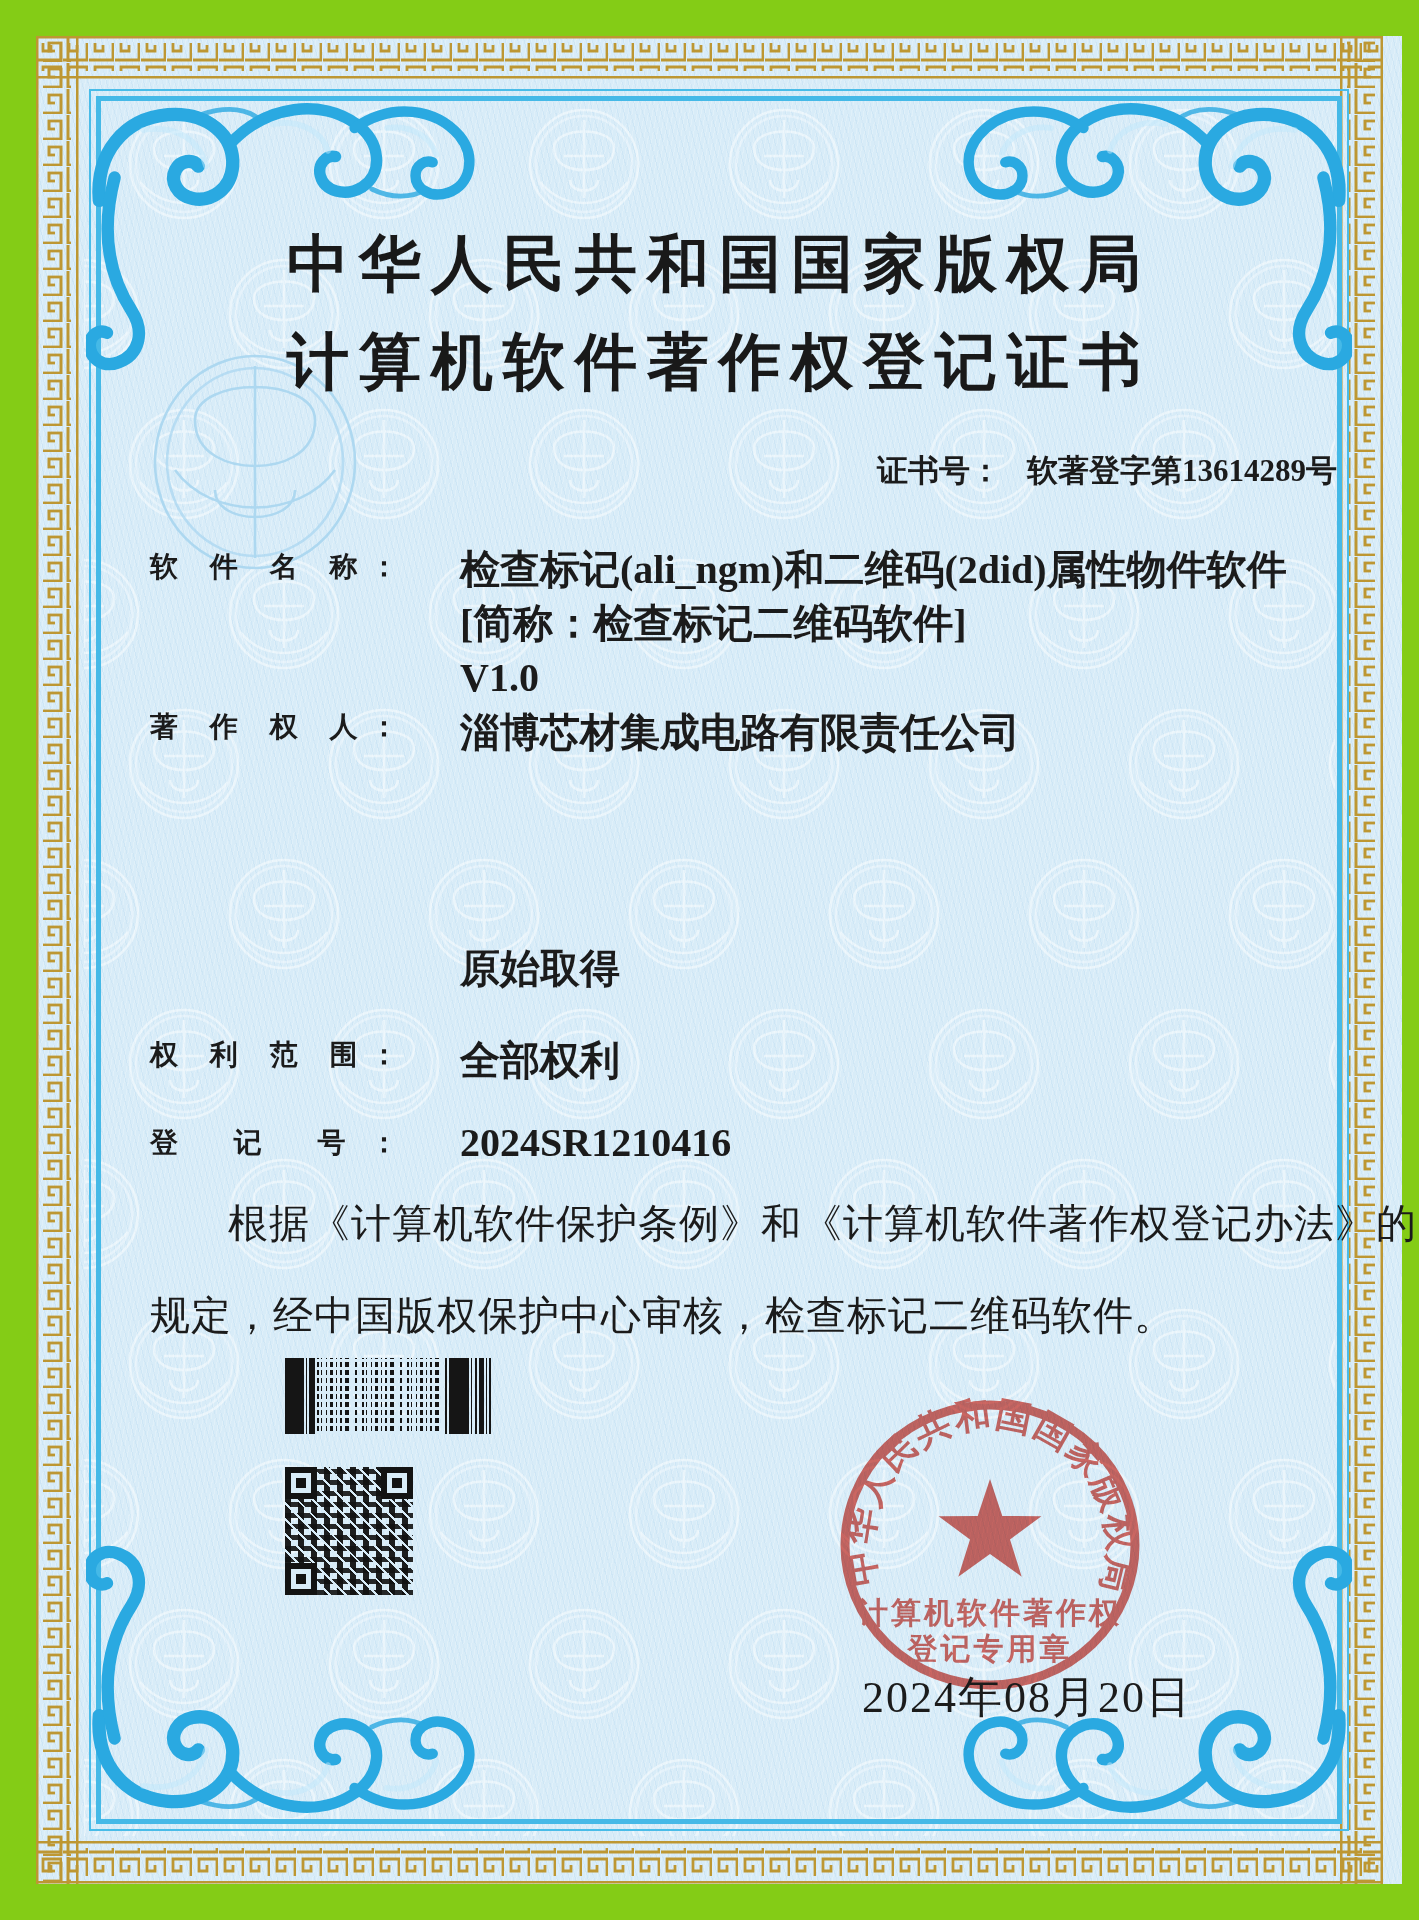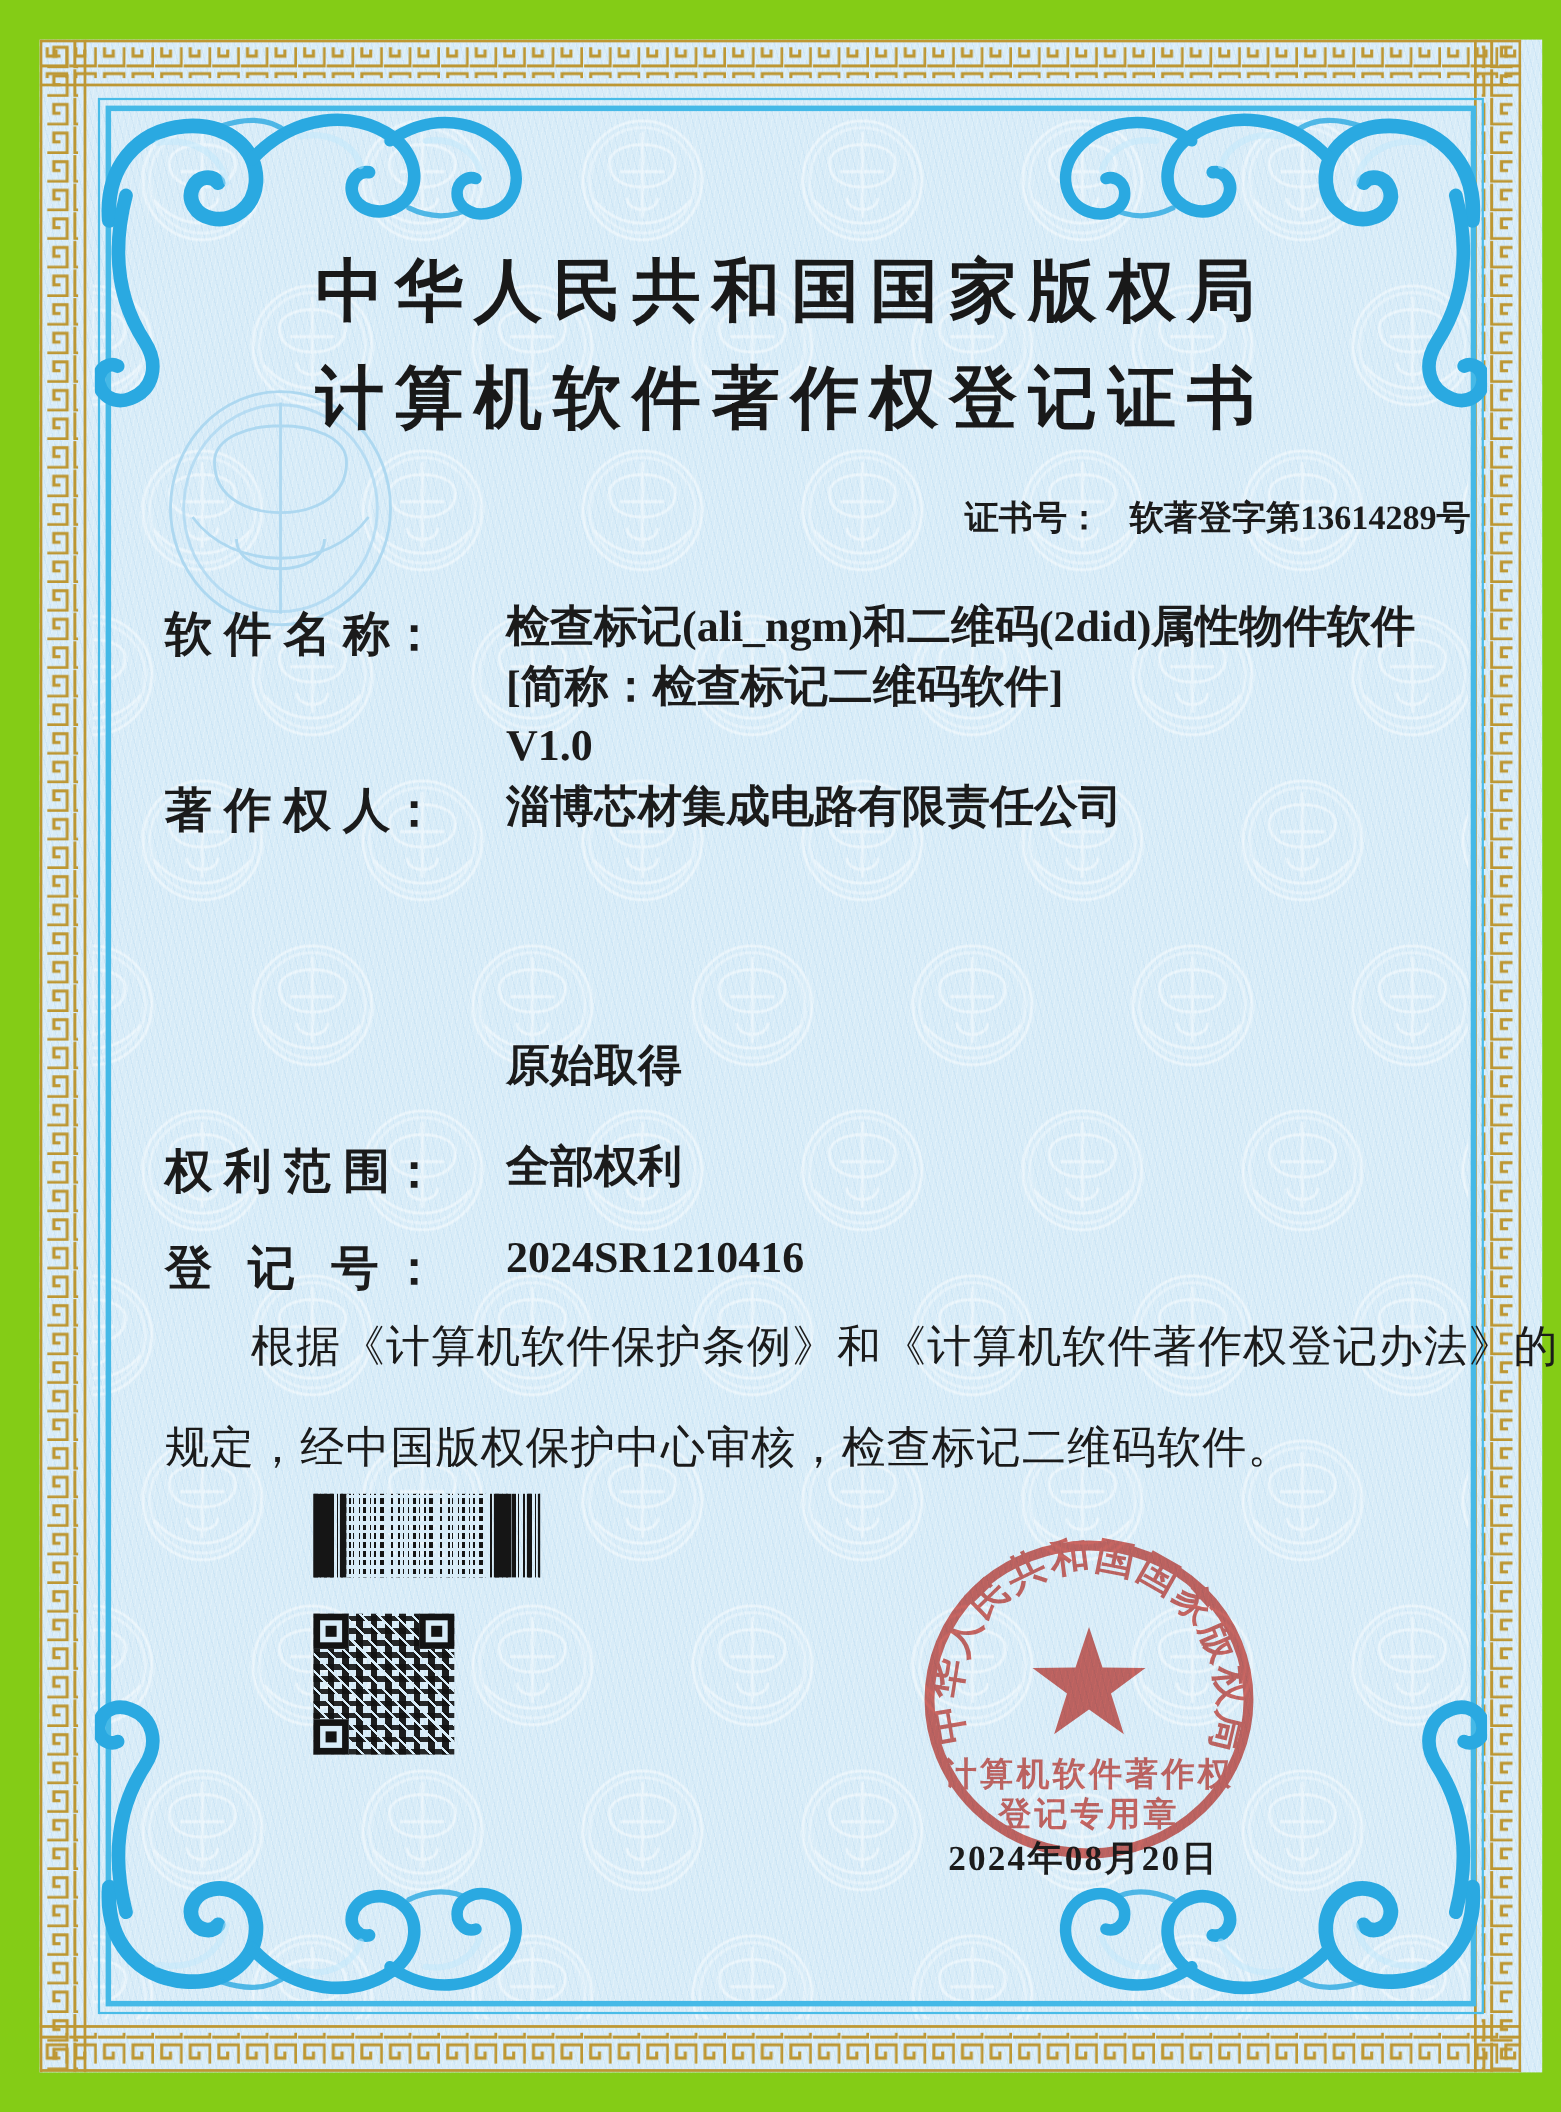--- a/index.html
+++ b/index.html
@@ -29,21 +29,21 @@
   .c-br{right:86px;bottom:88px;transform:scale(-1,-1);}
 
   .title{position:absolute;left:0;width:100%;text-align:center;
     font-weight:700;font-size:62px;letter-spacing:10px;color:#191919;}
   .title1{top:222px;}
   .title2{top:320px;}
 
   .certno{position:absolute;left:877px;top:450px;font-size:31px;font-weight:700;white-space:nowrap;text-align:right;}
   .certno .v{margin-left:26px;}
 
-  .flabel{position:absolute;left:150px;width:248px;font-size:43px;font-weight:700;
+  .flabel{position:absolute;left:150px;width:248px;font-size:28px;font-weight:700;
     text-align:justify;text-align-last:justify;white-space:normal;}
   .fvalue{position:absolute;left:460px;font-size:40px;font-weight:700;white-space:nowrap;}
   .namelines div{line-height:54px;}
 
   .stmt{position:absolute;left:150px;width:1130px;font-size:40px;font-weight:400;
     letter-spacing:1px;white-space:nowrap;}
   .stmt.l1{text-indent:78px;}
 
   .barcode{position:absolute;left:285px;top:1358px;width:206px;height:76px;
     background:repeating-linear-gradient(90deg,#151515 0 4px,transparent 4px 6px,#151515 6px 7px,transparent 7px 10px,#151515 10px 12px,transparent 12px 15px);}
@@ -62,21 +62,21 @@
       repeating-linear-gradient(0deg,rgba(18,18,18,.9) 0 5px,transparent 5px 11px);}
   .qf{position:absolute;width:32px;height:32px;border:6px solid #131313;background:#d8ecf8;box-sizing:border-box;}
   .qf::after{content:'';position:absolute;left:5px;top:5px;width:10px;height:10px;background:#131313;}
   .qf.tl{left:0;top:0;} .qf.tr{right:0;top:0;} .qf.bl{left:0;bottom:0;}
 
   svg.seal{left:830px;top:1395px;opacity:.9;mix-blend-mode:multiply;}
   .seal-ring-text{font-size:36px;letter-spacing:2px;font-weight:700;
     font-family:"Liberation Serif","DejaVu Serif",serif;}
   .seal-cap{font-size:30px;letter-spacing:3px;font-weight:700;}
 
-  .datetxt{position:absolute;left:862px;top:1668px;font-size:32px;font-weight:700;
+  .datetxt{position:absolute;left:862px;top:1668px;font-size:44px;font-weight:400;
     letter-spacing:2px;z-index:5;white-space:nowrap;}
 </style>
 </head>
 <body>
 
 <div class="page">
 
   <div class="paper"></div>
 
   <svg class="frame" width="1347" height="1848" viewBox="0 0 1347 1848">

